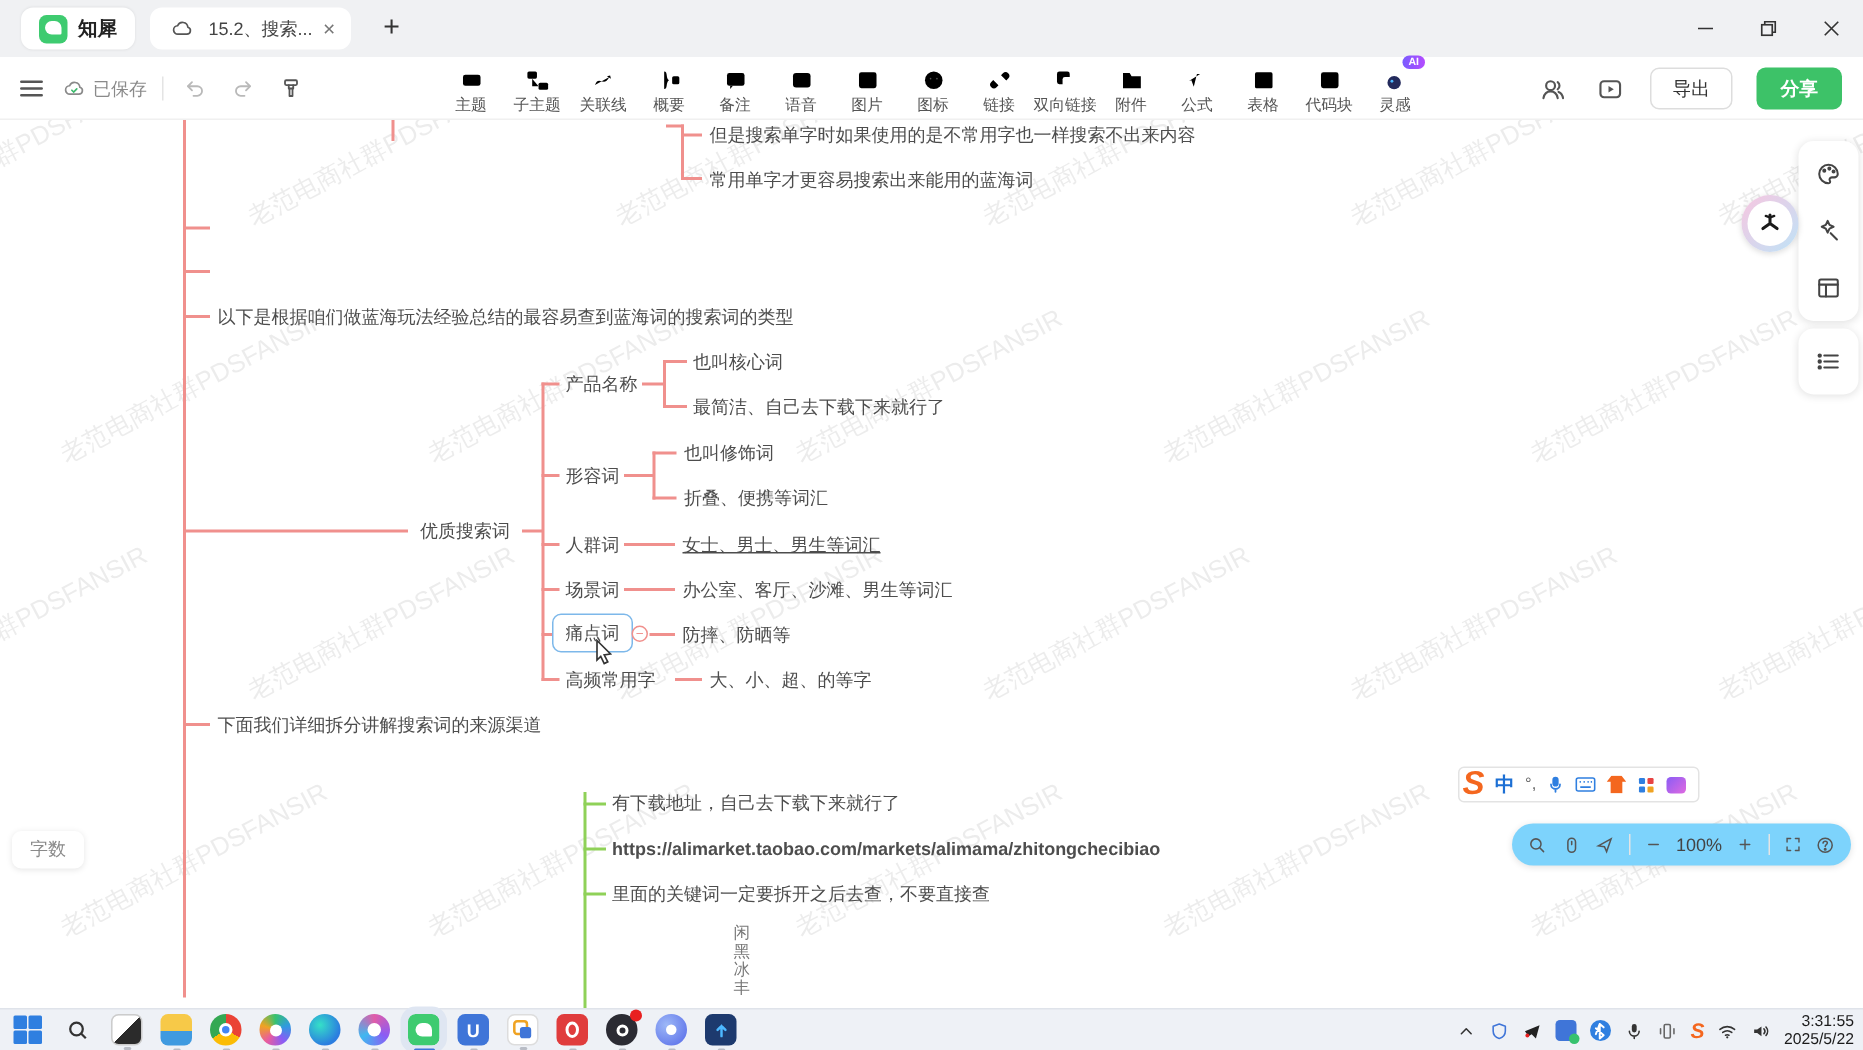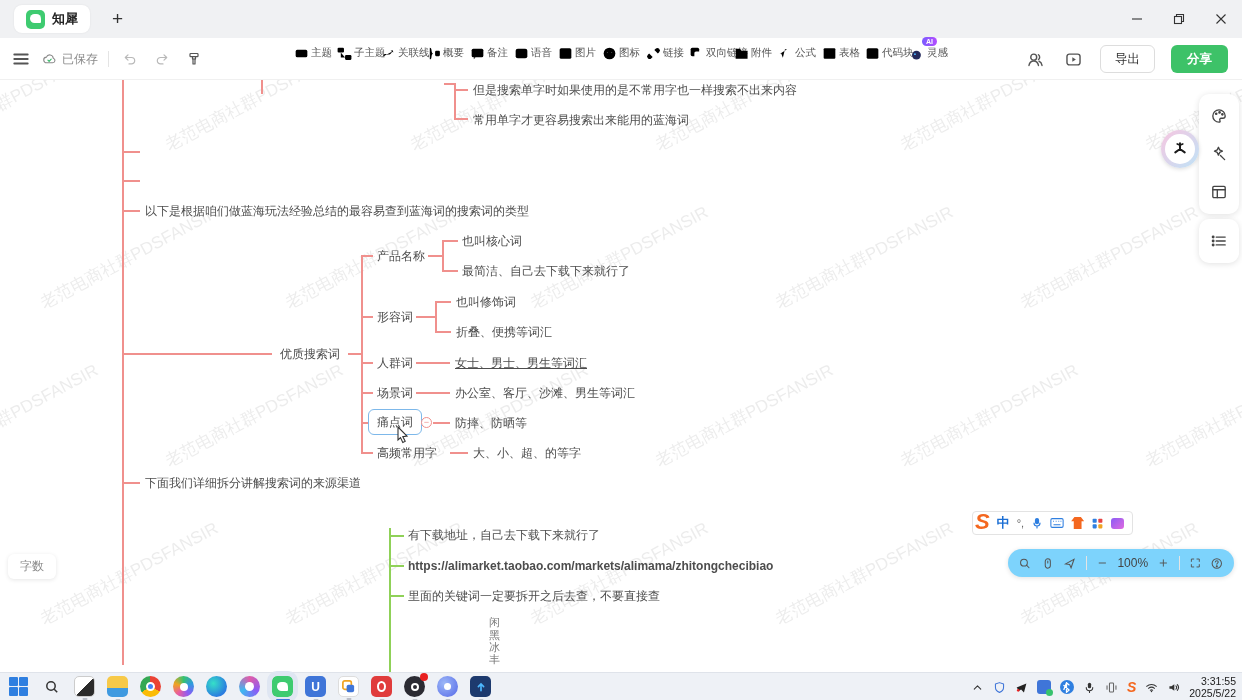--- a/index.html
+++ b/index.html
@@ -22,21 +22,21 @@
 
   
   #toolbar { position:absolute; left:0; top:38px; width:1242px; height:42px; background:#fff; border-bottom:1px solid #f0f0f0; }
   #tb-left { position:absolute; left:10px; top:0; height:42px; display:flex; align-items:center; gap:10px; }
   .tbi svg, .mini svg { stroke:#555; fill:none; stroke-width:1.2; stroke-linecap:round; stroke-linejoin:round; }
   .mini { width:22px; height:22px; display:flex; align-items:center; justify-content:center; }
   .saved-chip { display:flex; align-items:center; gap:5px; font-size:12px; color:#8a8a8a; }
   .tb-divider { width:1px; height:16px; background:#e4e4e4; }
   .dim svg { stroke:#b9b9b9; }
   #tb-center { position:absolute; left:292px; top:3px; display:flex; }
-  .tb-item { width:44px; display:flex; flex-direction:row; align-items:center; gap:1px; padding-top:3px; }
+  .tb-item { width:44px; display:flex; flex-direction:column; align-items:center; gap:1px; padding-top:3px; }
   .tb-item .ic { position:relative; width:18px; height:18px; display:flex; align-items:center; justify-content:center; }
   .tb-item .lbl { font-size:10.5px; color:#555; white-space:nowrap; }
   .ai-badge { position:absolute; top:-7px; right:-11px; background:linear-gradient(90deg,#7a5cff,#b44cff); color:#fff; font-size:7px; font-weight:bold; border-radius:6px; padding:1px 4px; }
   #tb-right { position:absolute; right:14px; top:0; height:42px; display:flex; align-items:center; gap:16px; }
   .btn-export { border:1px solid #ddd; border-radius:6px; height:28px; padding:0 14px; font-size:12.5px; color:#333; background:#fff; display:flex; align-items:center; }
   .btn-share { border:none; border-radius:6px; height:28px; padding:0 16px; font-size:12.5px; color:#fff; background:#3dc268; font-weight:bold; display:flex; align-items:center; }
 
   
   #canvas { position:absolute; left:0; top:80px; width:1242px; height:592px; background:#fff; overflow:hidden; }
   .wm { position:absolute; font-size:17px; color:rgba(70,70,70,.10); transform:rotate(-28deg); white-space:nowrap; pointer-events:none; }
@@ -85,20 +85,29 @@
 </style>
 </head>
 <body>
 
 <div id="screen">
 
   <div id="titlebar">
     <div class="app-tab">
       <div class="app-logo"></div>
       <span class="app-tab-label">知犀</span>
+    </div>
+    <div class="doc-tab">
+      <span class="mini">
+        <svg width="15" height="15" viewBox="0 0 16 16">
+            <path d="M5 11.5a3 3 0 0 1-.3-6A3.8 3.8 0 0 1 12 6.6a2.5 2.5 0 0 1-.7 4.9H5z"></path>
+          </svg>
+      </span>
+      <span class="doc-tab-label">15.2、搜索...</span>
+      <span class="tab-close">×</span>
     </div>
     <span class="new-tab">+</span>
     <div id="win-controls">
       <div class="win-btn">
           <svg width="12" height="12" viewBox="0 0 12 12">
             <path d="M1 6h10"></path>
           </svg>
         </div>
       <div class="win-btn">
           <svg width="12" height="12" viewBox="0 0 12 12">

